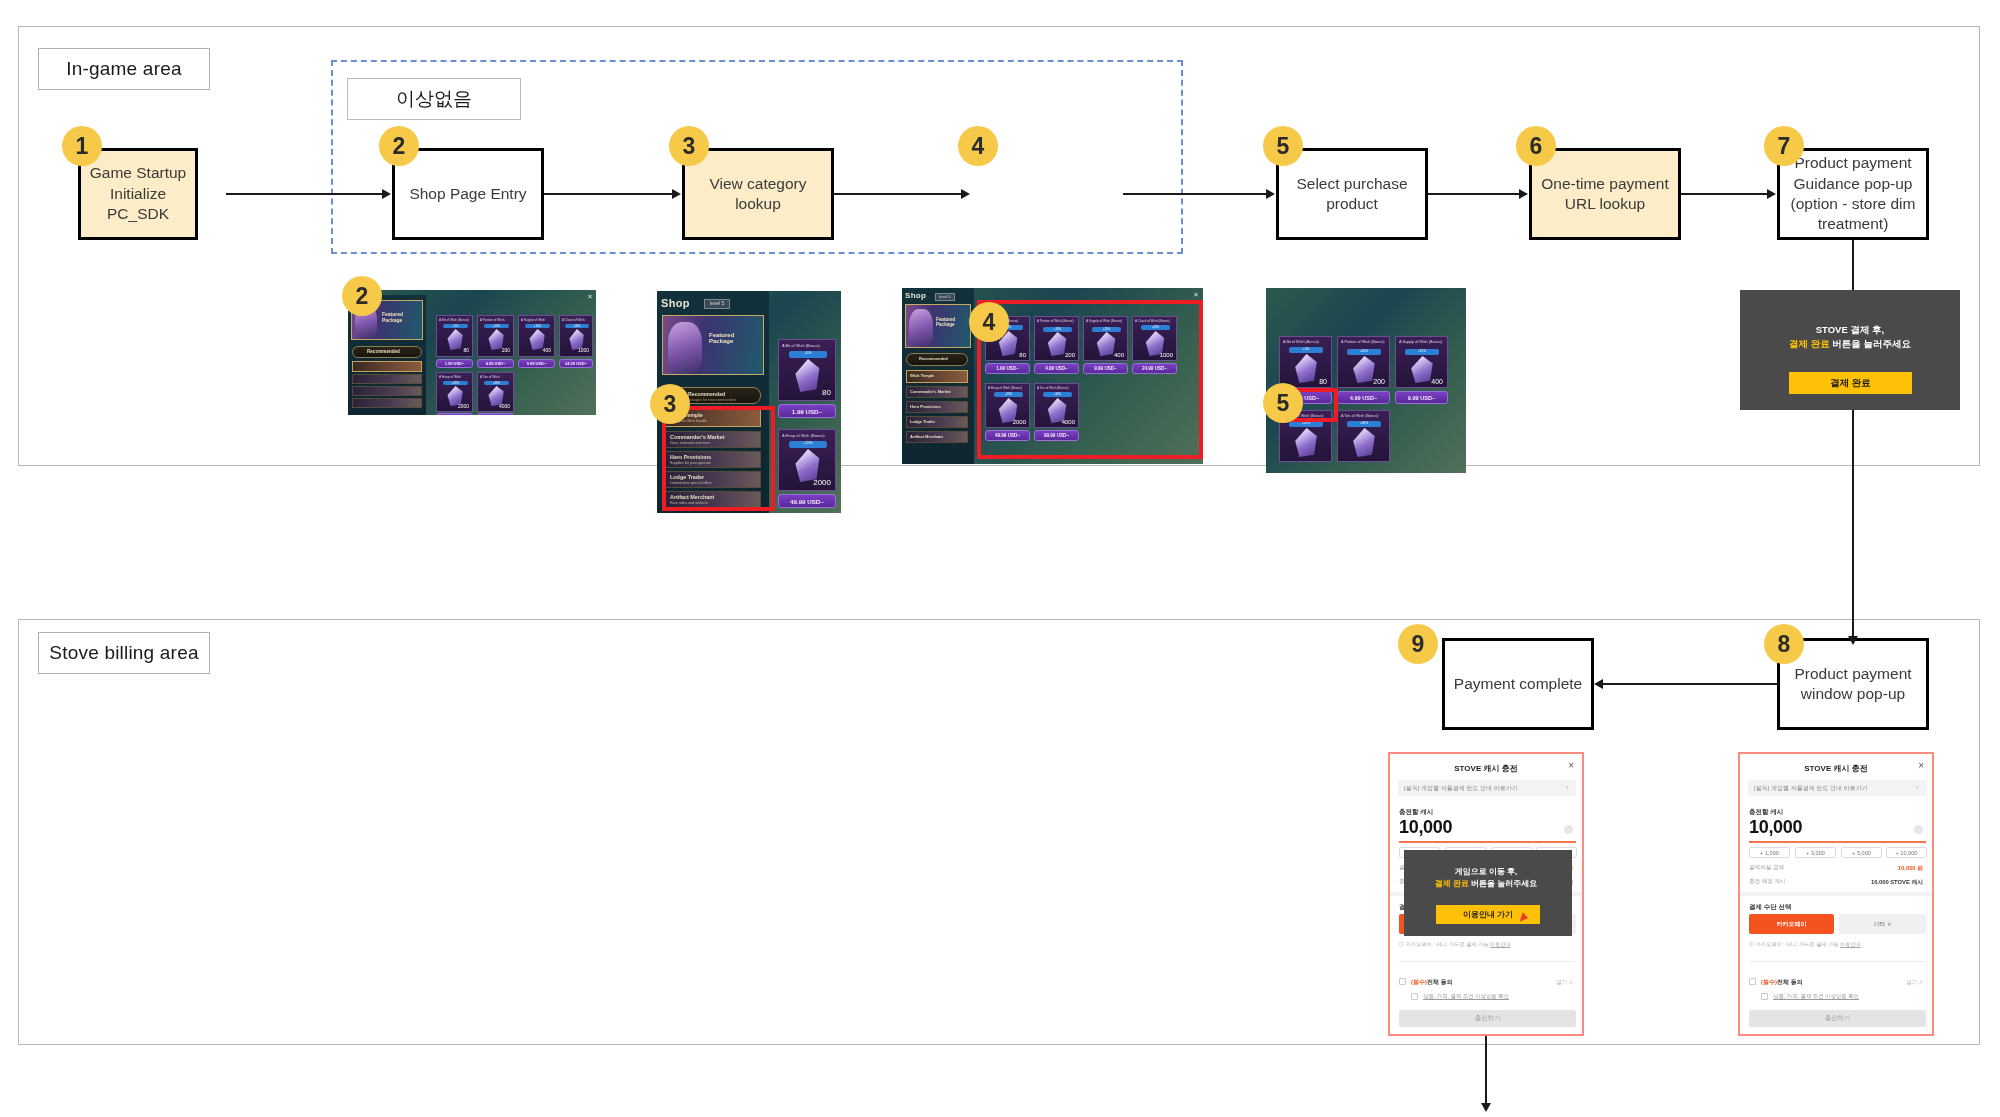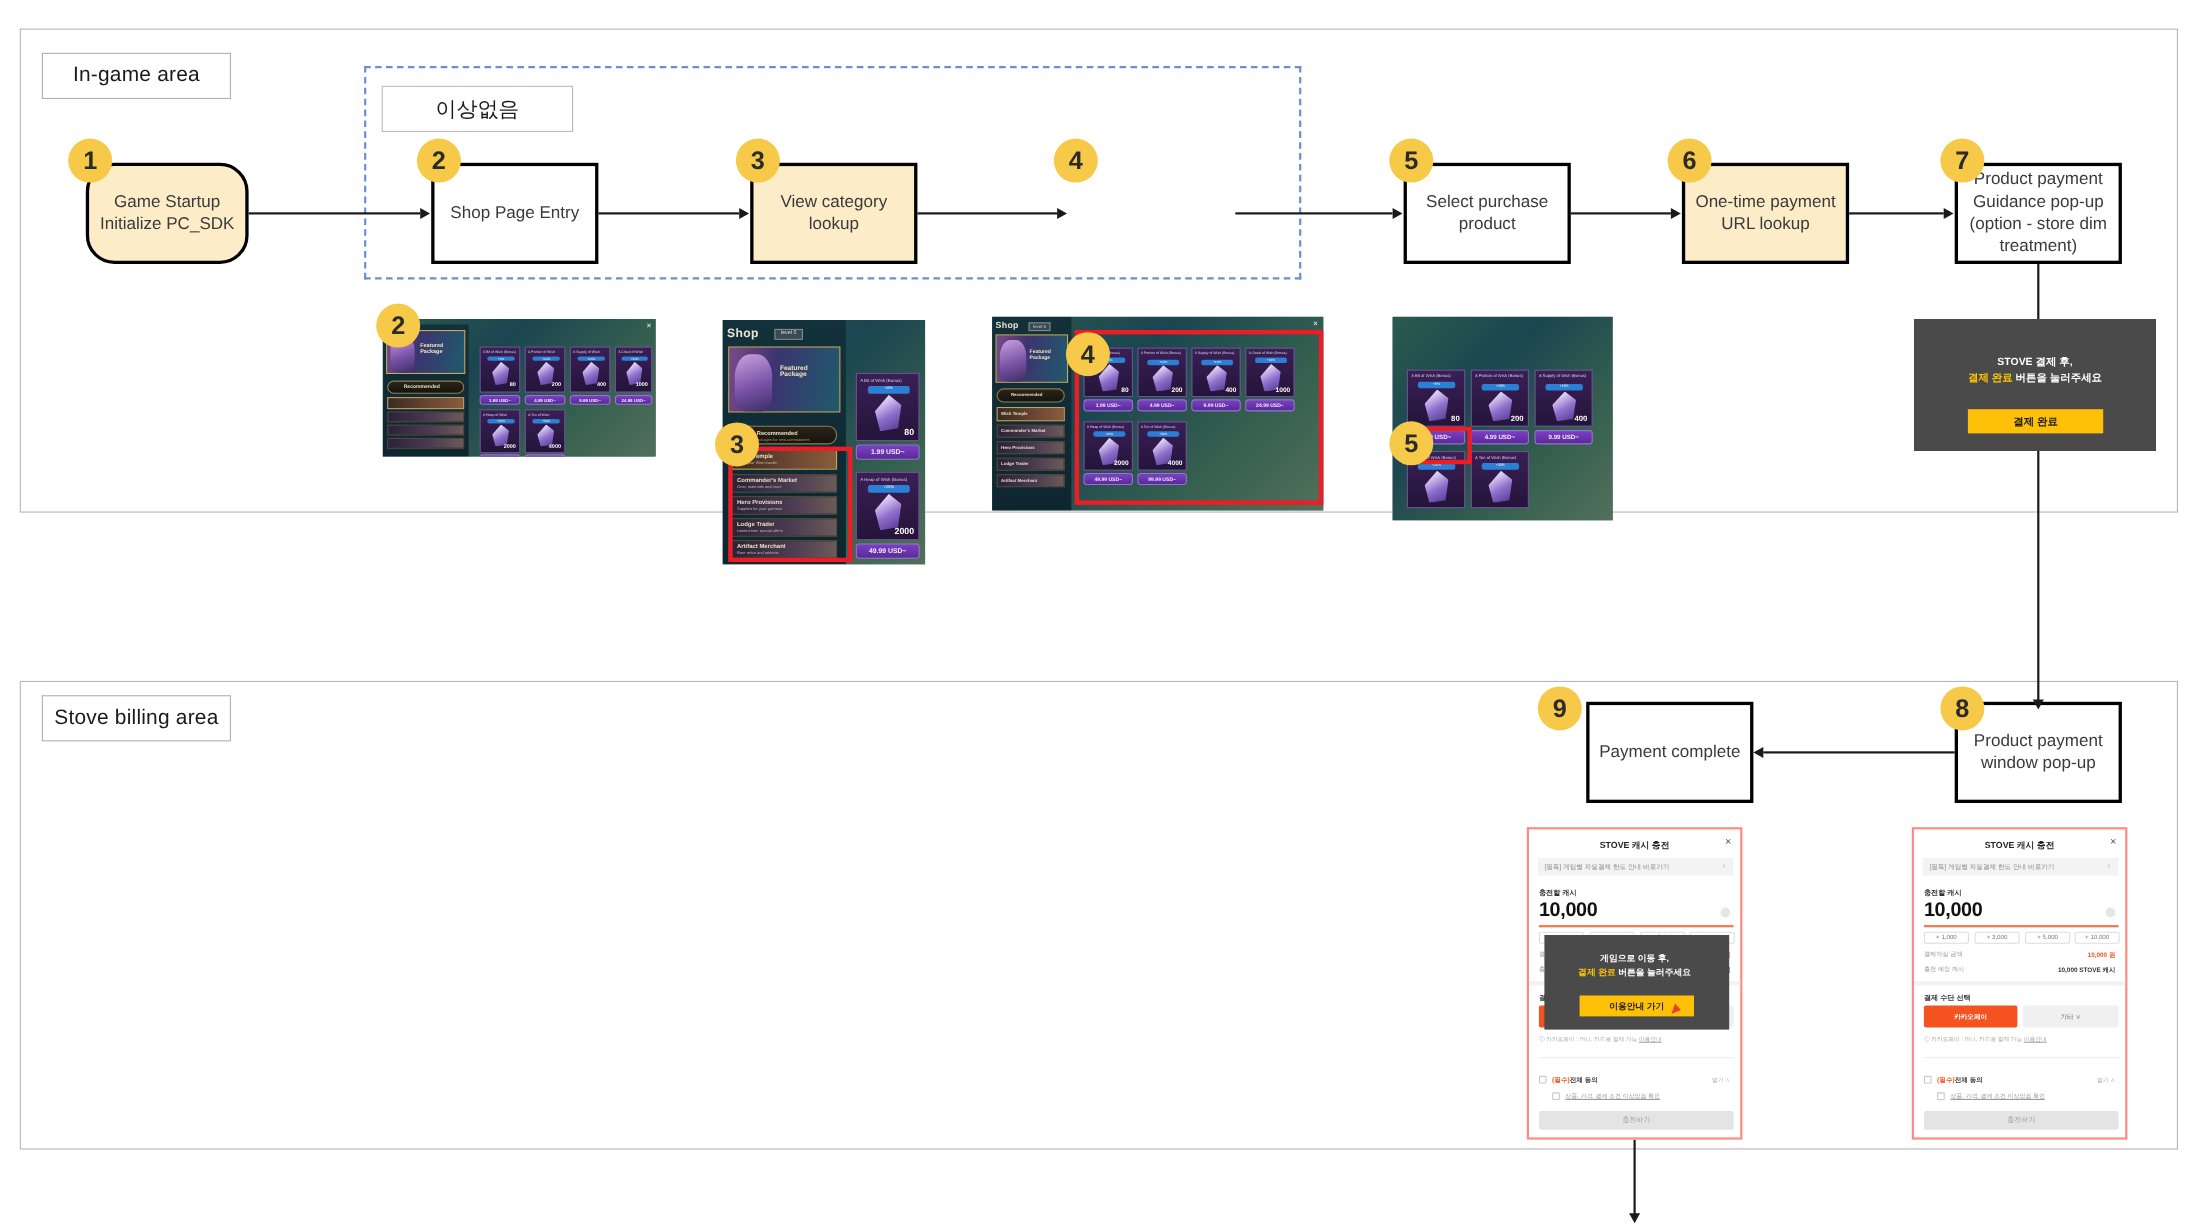--- a/index.html
+++ b/index.html
@@ -197,21 +197,21 @@
     overflow: hidden;
   }
   .gem {
     position: absolute;
     background: linear-gradient(150deg,#ffffff 0%, #d7c8f2 25%, #8e6ecb 55%, #4b2f86 100%);
     clip-path: polygon(50% 0%, 88% 28%, 78% 92%, 24% 100%, 8% 45%);
   }
   .prod-qty {
     position: absolute;
     color: #ffffff;
-    font-weight: bold;
+    font-weight: normal;
     text-align: left;
     margin-top: 16px;
   }
   .prod-price {
     position: absolute;
     background: linear-gradient(180deg,#7b3fc4 0%, #5a2a99 100%);
     border: 1px solid #9a6fd8;
     color: #f3e9ff;
     display: flex;
     align-items: center;
@@ -413,21 +413,21 @@
   <div class="lane" style="left:18px; top:26px; width:1962px; height:440px;"></div>
   <div class="lane-label" style="left:38px; top:48px; width:172px; height:42px;">
     <span>In-game area</span>
   </div>
 
   <div class="dashed-group" style="left:331px; top:60px; width:852px; height:194px;"></div>
   <div class="group-label" style="left:347px; top:78px; width:174px; height:42px;">
     <span>이상없음</span>
   </div>
 
-  <div class="pbox cream" style="left:78px; top:148px; width:148px; height:92px;border-radius:26px;">
+  <div class="pbox cream" style="left:78px; top:148px; width:120px; height:92px;">
     <span>Game Startup
 Initialize PC_SDK</span>
   </div>
   <div class="badge" style="left:62px; top:126px;">
       <span>1</span>
     </div>
 
   <div class="pbox white" style="left:392px; top:148px; width:152px; height:92px;">
     <span>Shop Page Entry</span>
   </div>

